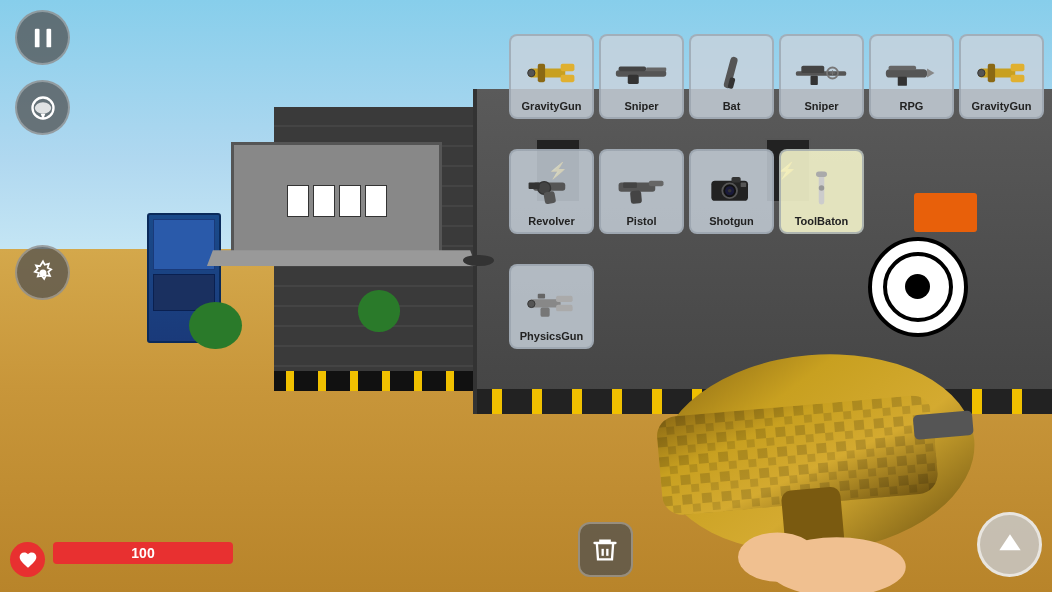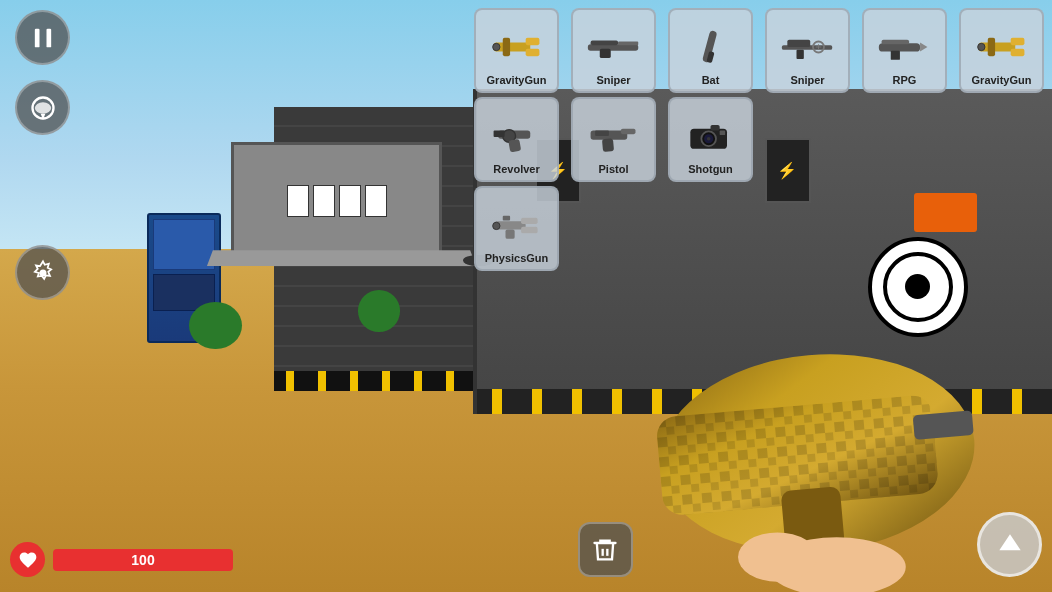--- a/index.html
+++ b/index.html
@@ -196,21 +196,22 @@
       top: 8px;
       right: 8px;
       z-index: 30;
       display: flex;
       flex-direction: column;
       gap: 4px;
     }
 
     .weapon-row {
       display: flex;
-      gap: 12px;
+      gap: 5px;
+      margin-top: 26px;
     }
 
     .weapon-slot {
       width: 85px;
       height: 85px;
       background: rgba(200, 210, 220, 0.82);
       border: 2px solid rgba(150,160,170,0.7);
       border-radius: 8px;
       display: flex;
       flex-direction: column;
@@ -250,21 +251,21 @@
       left: 10px;
       right: 10px;
       display: flex;
       align-items: flex-end;
       justify-content: space-between;
       z-index: 30;
     }
 
     .health-bar-container {
       display: flex;
-      align-items: center;
+      align-items: flex-start;
       gap: 8px;
     }
 
     .health-icon {
       width: 35px;
       height: 35px;
       background: #e83030;
       border-radius: 50%;
       display: flex;
       align-items: center;
@@ -624,20 +625,30 @@
             <circle cx="28" cy="23" r="5" fill="#1a1a3a"></circle>
             <circle cx="28" cy="23" r="2" fill="#333"></circle>
             <rect x="30" y="8" width="10" height="6" rx="2" fill="#333"></rect>
             <rect x="40" y="14" width="6" height="5" rx="1" fill="#555"></rect>
           </svg>
         </div>
         <span class="weapon-slot-label">Shotgun</span>
       </div>
 
 
+      <div class="weapon-slot highlighted">
+        <div class="weapon-slot-icon">
+          <svg viewBox="0 0 60 40" width="55" height="38">
+            <rect x="27" y="2" width="6" height="36" rx="3" fill="#ccc"></rect>
+            <rect x="24" y="2" width="12" height="6" rx="3" fill="#aaa"></rect>
+            <circle cx="30" cy="20" r="3" fill="#999"></circle>
+          </svg>
+        </div>
+        <span class="weapon-slot-label">ToolBaton</span>
+      </div>
     </div>
 
     <div class="weapon-row">
 
       <div class="weapon-slot">
         <div class="weapon-slot-icon">
           <svg viewBox="0 0 60 40" width="55" height="38">
             <rect x="5" y="16" width="35" height="9" rx="4" fill="#888"></rect>
             <rect x="35" y="12" width="18" height="7" rx="2" fill="#aaa"></rect>
             <rect x="35" y="22" width="18" height="7" rx="2" fill="#aaa"></rect>

